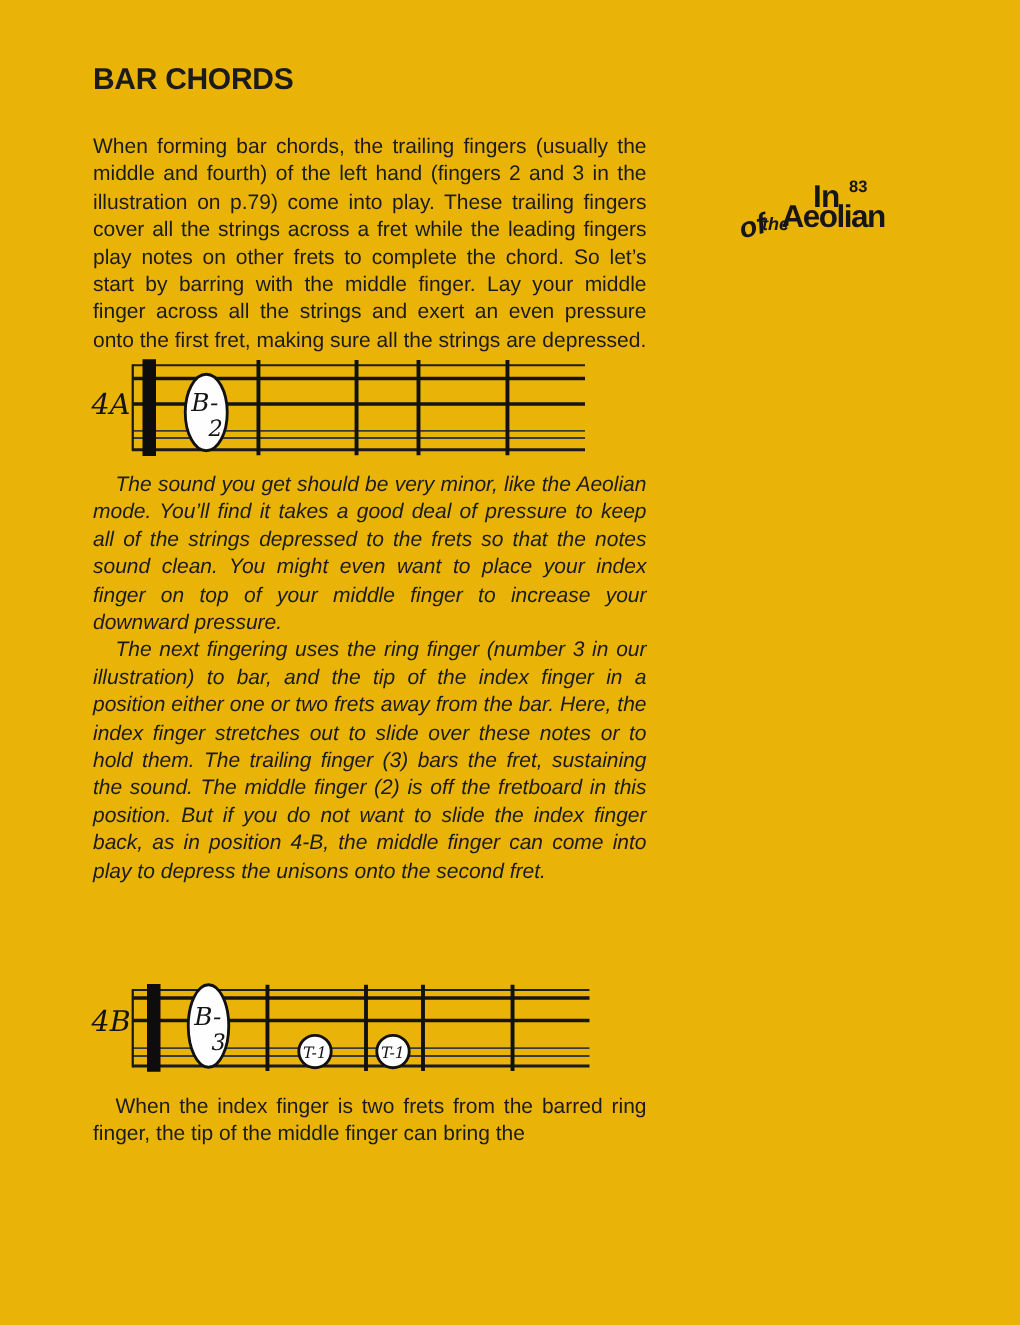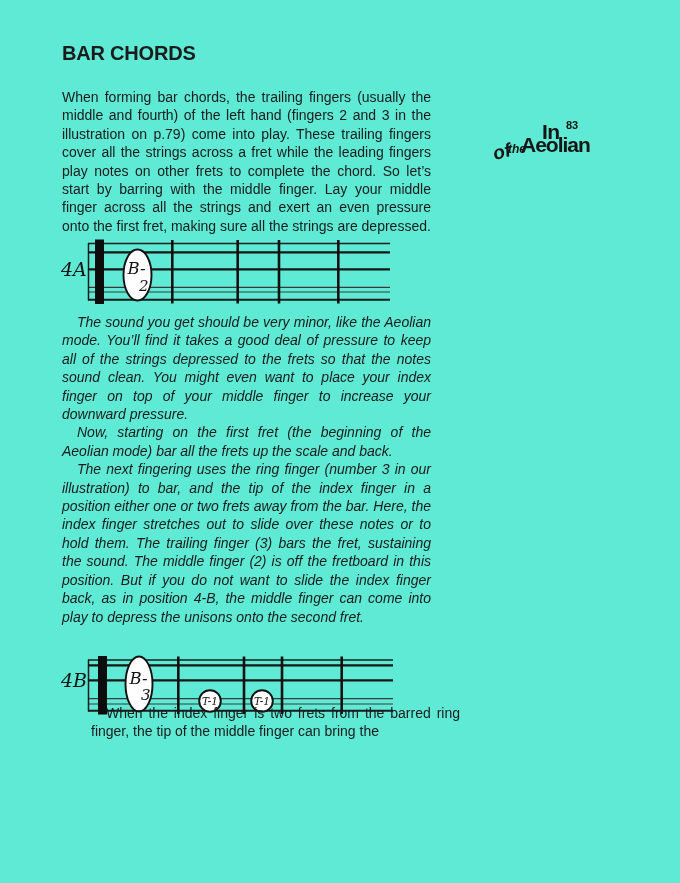--- a/index.html
+++ b/index.html
@@ -1,32 +1,32 @@
 <!DOCTYPE html>
 <html><head>
 <meta charset="utf-8">
 <style>
   html, body { margin: 0; padding: 0; background: #ffffff; }
   .page {
     position: relative; width: 680px; height: 883px;
-    background: #5eead4; overflow: hidden;
+    background: #eab308; overflow: hidden;
     font-family: "Liberation Sans", sans-serif; color: #1b1b1b;
   }
   .heading {
     position: absolute; left: 62px; top: 42px; margin: 0;
     font-size: 20px; font-weight: 700; letter-spacing: -0.2px;
   }
   .bodytext {
     width: 369px; margin: 0; text-align: justify;
     font-size: 14px; line-height: 18.4px;
   }
   .bodytext p { margin: 0; text-indent: 15px; text-align: justify; }
   #para1 { position: absolute; left: 62px; top: 65px; margin-top: 23px; }
   #paras-mid { position: absolute; left: 62px; top: 313px; font-style: italic; }
-  #para5 { position: absolute; left: 62px; top: 704px; text-indent: 15px; margin-left: 29px; }
+  #para5 { position: absolute; left: 62px; top: 728px; text-indent: 15px; }
 
   .diagram { position: absolute; left: 55px; width: 400px; height: 80px; }
   #diagram-4a { top: 233px; }
   #diagram-4b { top: 650px; }
   .diagram text {
     font-family: "DejaVu Serif", serif; font-style: italic; fill: #141414;
   }
 
   .logo {
     position: absolute; left: 493px; top: 119px; width: 158px; height: 66px;
@@ -75,21 +75,20 @@
     </g>
     <rect x="40" y="6.5" width="9" height="64.5" fill="#0d0d0d"></rect>
     <ellipse cx="82.5" cy="42" rx="14" ry="25.5" fill="#fefefe" stroke="#111" stroke-width="1.9"></ellipse>
     <text x="72.5" y="41" font-size="16.5">B-</text>
     <text x="84" y="57.5" font-size="15">2</text>
     <text x="6" y="43" font-size="19">4A</text>
   </svg>
 
   <div id="paras-mid" class="bodytext">
     <p>The sound you get should be very minor, like the Aeolian mode. You’ll find it takes a good deal of pressure to keep all of the strings depressed to the frets so that the notes sound clean. You might even want to place your index finger on top of your middle finger to increase your downward pressure.</p>
-    <p>Now, starting on the first fret (the beginning of the Aeolian mode) bar all the frets up the scale and back.</p>
     <p>The next fingering uses the ring finger (number 3 in our illustration) to bar, and the tip of the index finger in a position either one or two frets away from the bar. Here, the index finger stretches out to slide over these notes or to hold them. The trailing finger (3) bars the fret, sustaining the sound. The middle finger (2) is off the fretboard in this position. But if you do not want to slide the index finger back, as in position 4-B, the middle finger can come into play to depress the unisons onto the second fret.</p>
   </div>
 
   <svg id="diagram-4b" class="diagram" viewBox="0 0 400 80">
     <g>
       <line x1="33" y1="10" x2="338" y2="10" stroke="#1e1e1e" stroke-width="1.3"></line>
       <line x1="33" y1="15.3" x2="338" y2="15.3" stroke="#151515" stroke-width="2.3"></line>
       <line x1="33" y1="30.3" x2="338" y2="30.3" stroke="#151515" stroke-width="2.3"></line>
       <line x1="33" y1="48.7" x2="338" y2="48.7" stroke="#3a3a3a" stroke-width="1.2"></line>
       <line x1="33" y1="54" x2="338" y2="54" stroke="#3a3a3a" stroke-width="1.2"></line>

